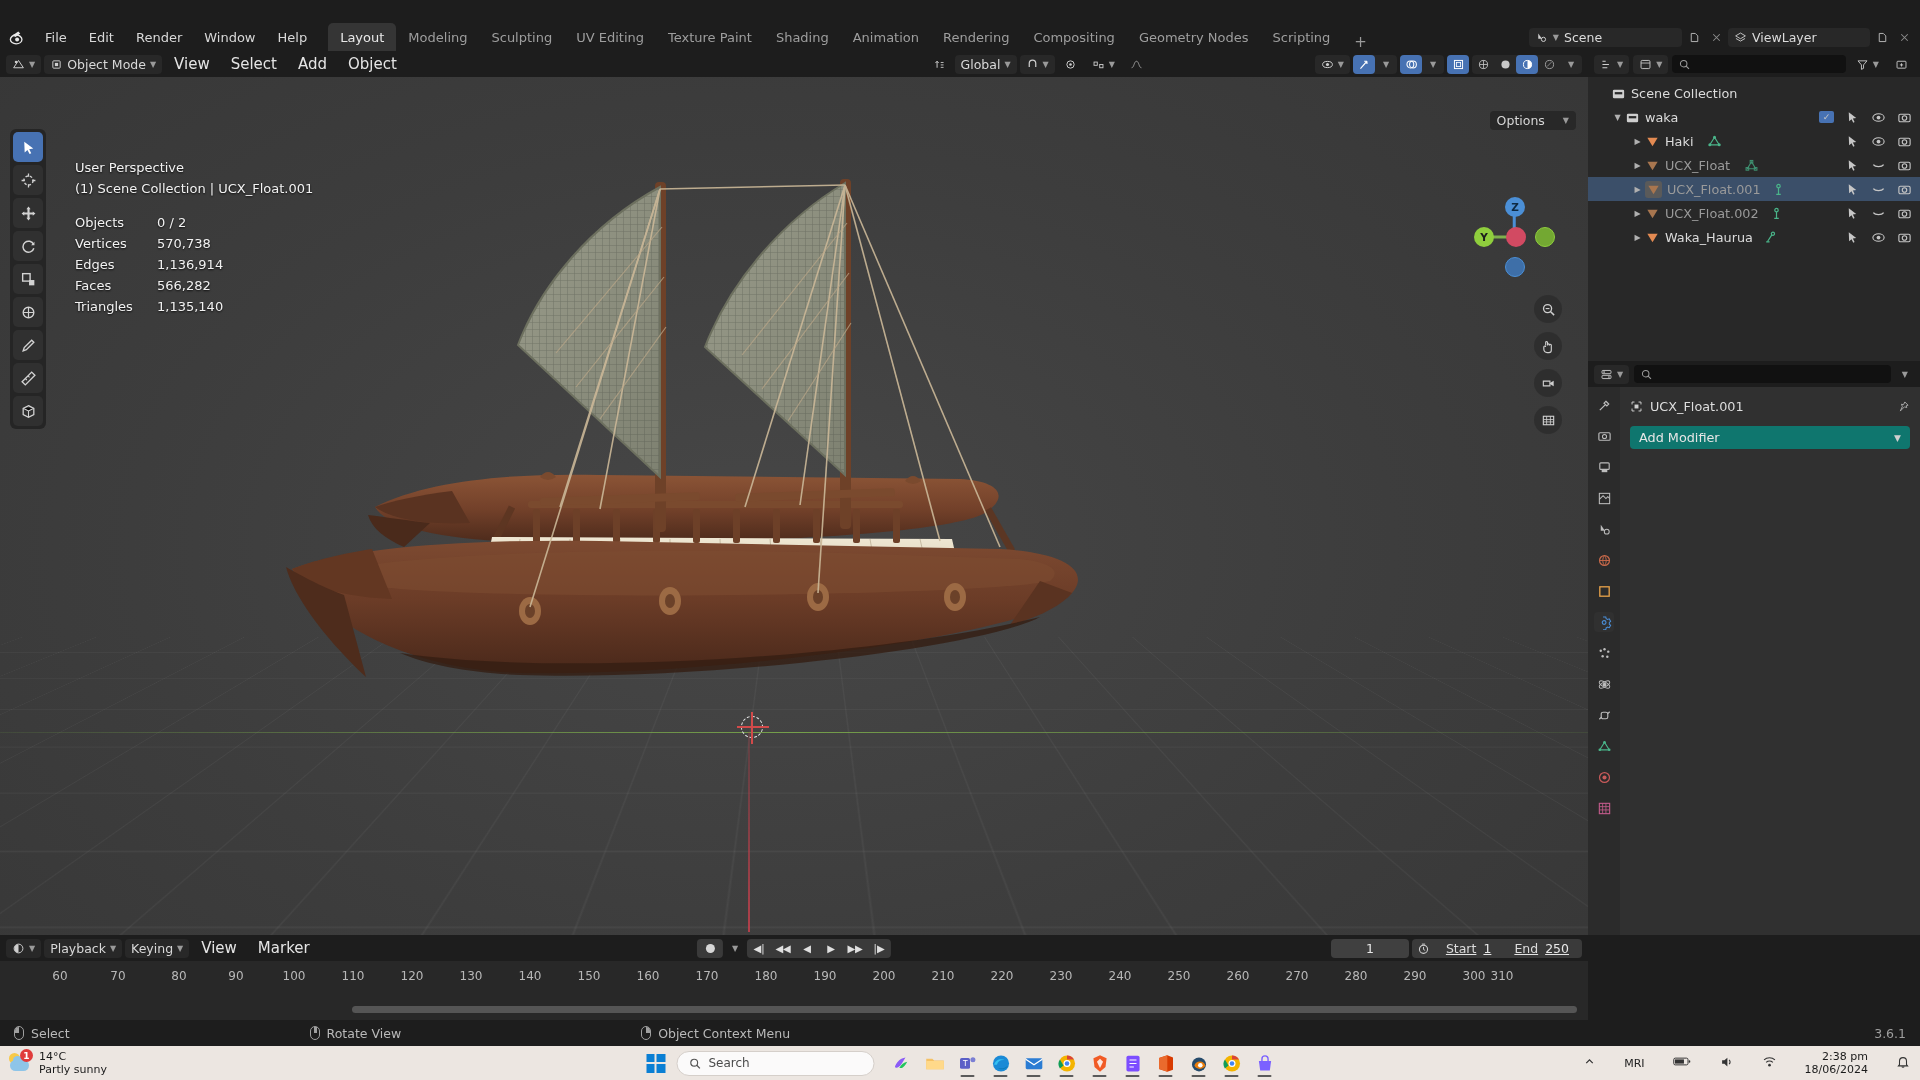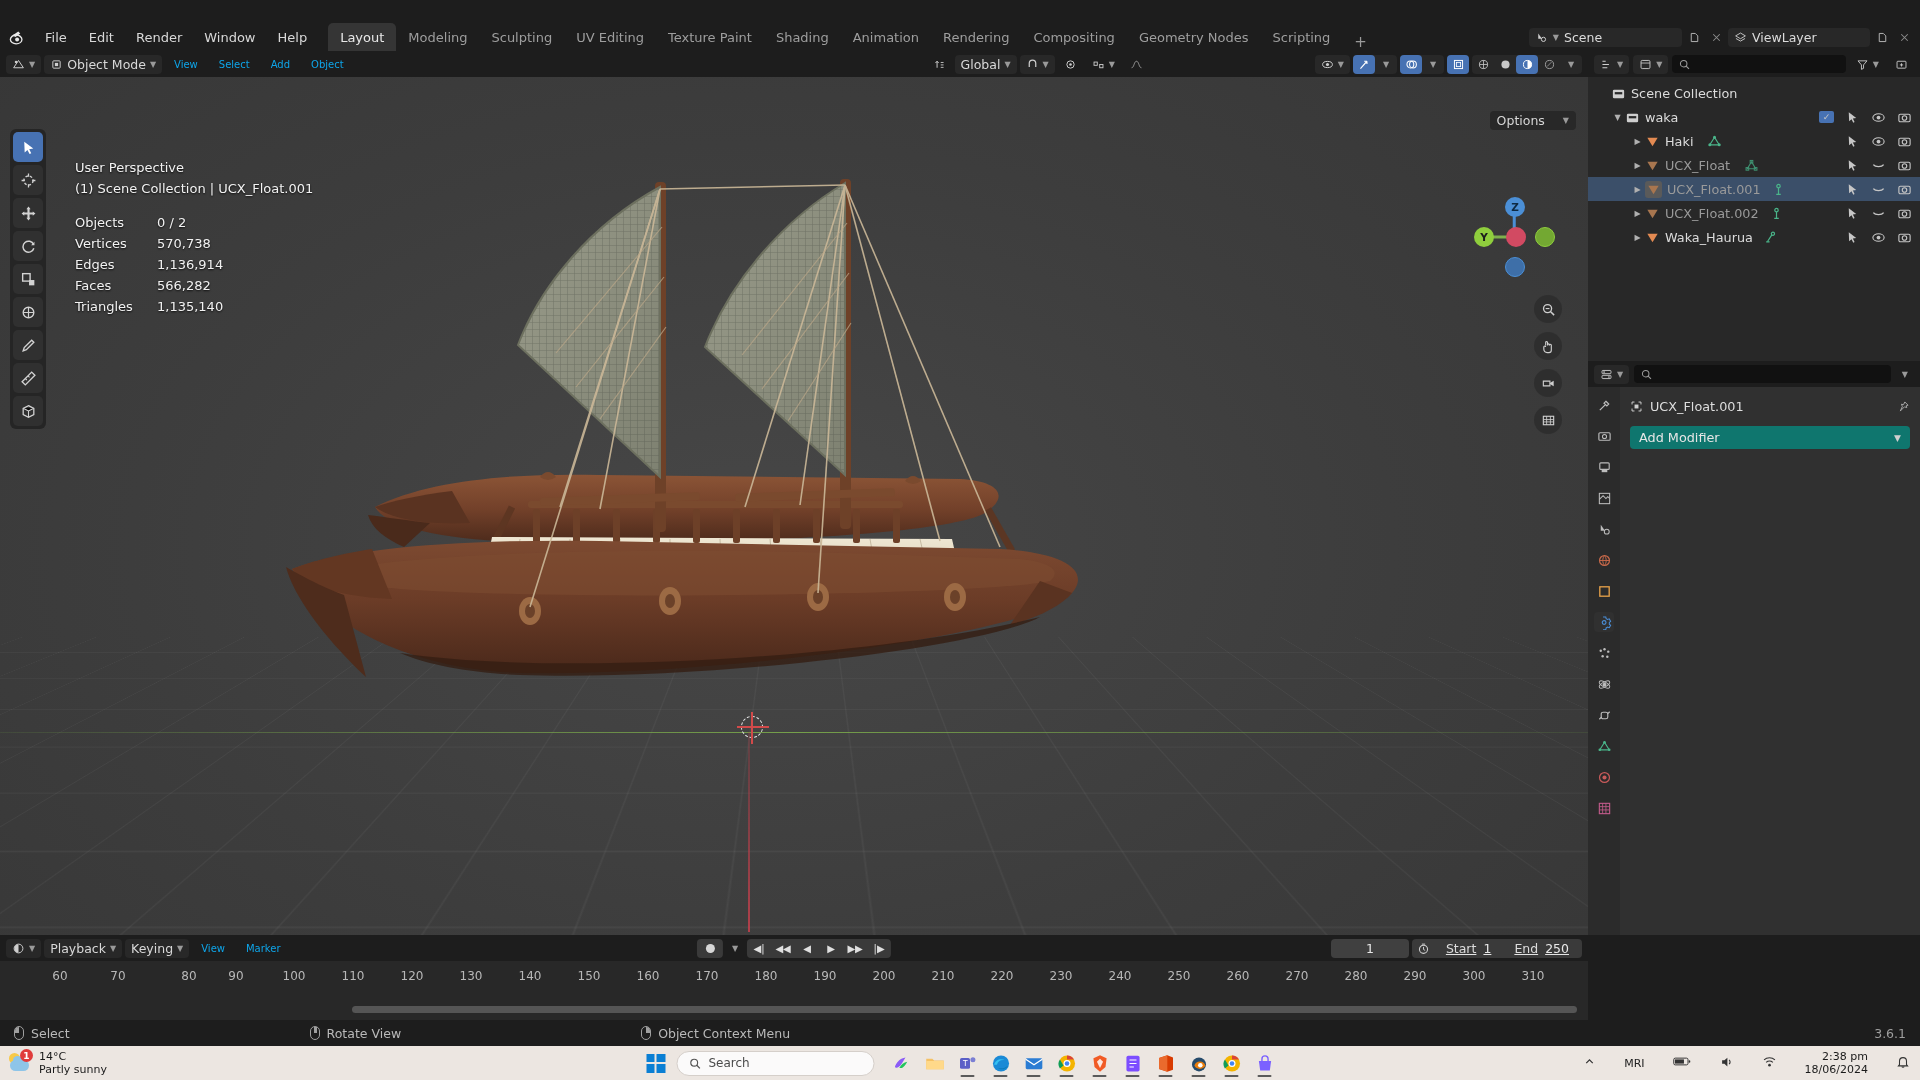--- a/index.html
+++ b/index.html
@@ -75,21 +75,21 @@
   .vp-header {
     position: absolute; left: 0; top: 0; width: 1588px; height: 26px;
     background: #1d1d1d; display: flex; align-items: center; padding: 0 6px; gap: 3px;
   }
   .vp-btn {
     display: flex; align-items: center; gap: 4px; height: 19px;
     padding: 0 6px; border-radius: 4px; background: #282828;
     font-size: 12.5px; color: #d8d8d8; white-space: nowrap;
   }
   .vp-btn.flat { background: transparent; }
-  .vp-menu { padding: 0 9px; font-size: 10px; color: #0ea5e9; }
+  .vp-menu { padding: 0 9px; font-size: 15px; color: #e5e5e5; }
   .seg { display: flex; align-items: center; background: #282828; border-radius: 4px; height: 19px; }
   .seg .sb { width: 22px; height: 19px; display: flex; align-items: center; justify-content: center; color: #c8c8c8; border-radius: 4px;}
   .seg .sb.on { background: #4772b3; color: #fff; }
   .icon-sm { width: 13px; height: 13px; display:block; }
 
   
   .vp-canvas { position: absolute; left: 0; top: 26px; width: 1588px; height: 858px; overflow: hidden;
     background:
       radial-gradient(ellipse 1400px 900px at 48% 55%, #474747 0%, #3d3d3d 45%, #333 100%);
   }
@@ -1183,21 +1183,21 @@
           <span class="val">1</span>
           <span class="lbl">End</span>
           <span class="val">250</span>
         </div>
       </div>
     </div>
 
     <div class="tl-ruler">
       <span class="tl-tick" style="left:60px">60</span>
       <span class="tl-tick" style="left:118px">70</span>
-      <span class="tl-tick" style="left:189px">80</span>
+      <span class="tl-tick" style="left:179px">80</span>
       <span class="tl-tick" style="left:236px">90</span>
       <span class="tl-tick" style="left:294px">100</span>
       <span class="tl-tick" style="left:353px">110</span>
       <span class="tl-tick" style="left:412px">120</span>
       <span class="tl-tick" style="left:471px">130</span>
       <span class="tl-tick" style="left:530px">140</span>
       <span class="tl-tick" style="left:589px">150</span>
       <span class="tl-tick" style="left:648px">160</span>
       <span class="tl-tick" style="left:707px">170</span>
       <span class="tl-tick" style="left:766px">180</span>
@@ -1206,21 +1206,21 @@
       <span class="tl-tick" style="left:943px">210</span>
       <span class="tl-tick" style="left:1002px">220</span>
       <span class="tl-tick" style="left:1061px">230</span>
       <span class="tl-tick" style="left:1120px">240</span>
       <span class="tl-tick" style="left:1179px">250</span>
       <span class="tl-tick" style="left:1238px">260</span>
       <span class="tl-tick" style="left:1297px">270</span>
       <span class="tl-tick" style="left:1356px">280</span>
       <span class="tl-tick" style="left:1415px">290</span>
       <span class="tl-tick" style="left:1474px">300</span>
-      <span class="tl-tick" style="left:1533px">310</span>
+      <span class="tl-tick" style="left:1502px">310</span>
     </div>
     <div class="tl-scroll">
       <div class="bar"></div>
     </div>
   </div>
 
   <div class="statusbar">
     <div class="sb-item">
       <span class="mouse l"></span>
       <span>Select</span>

